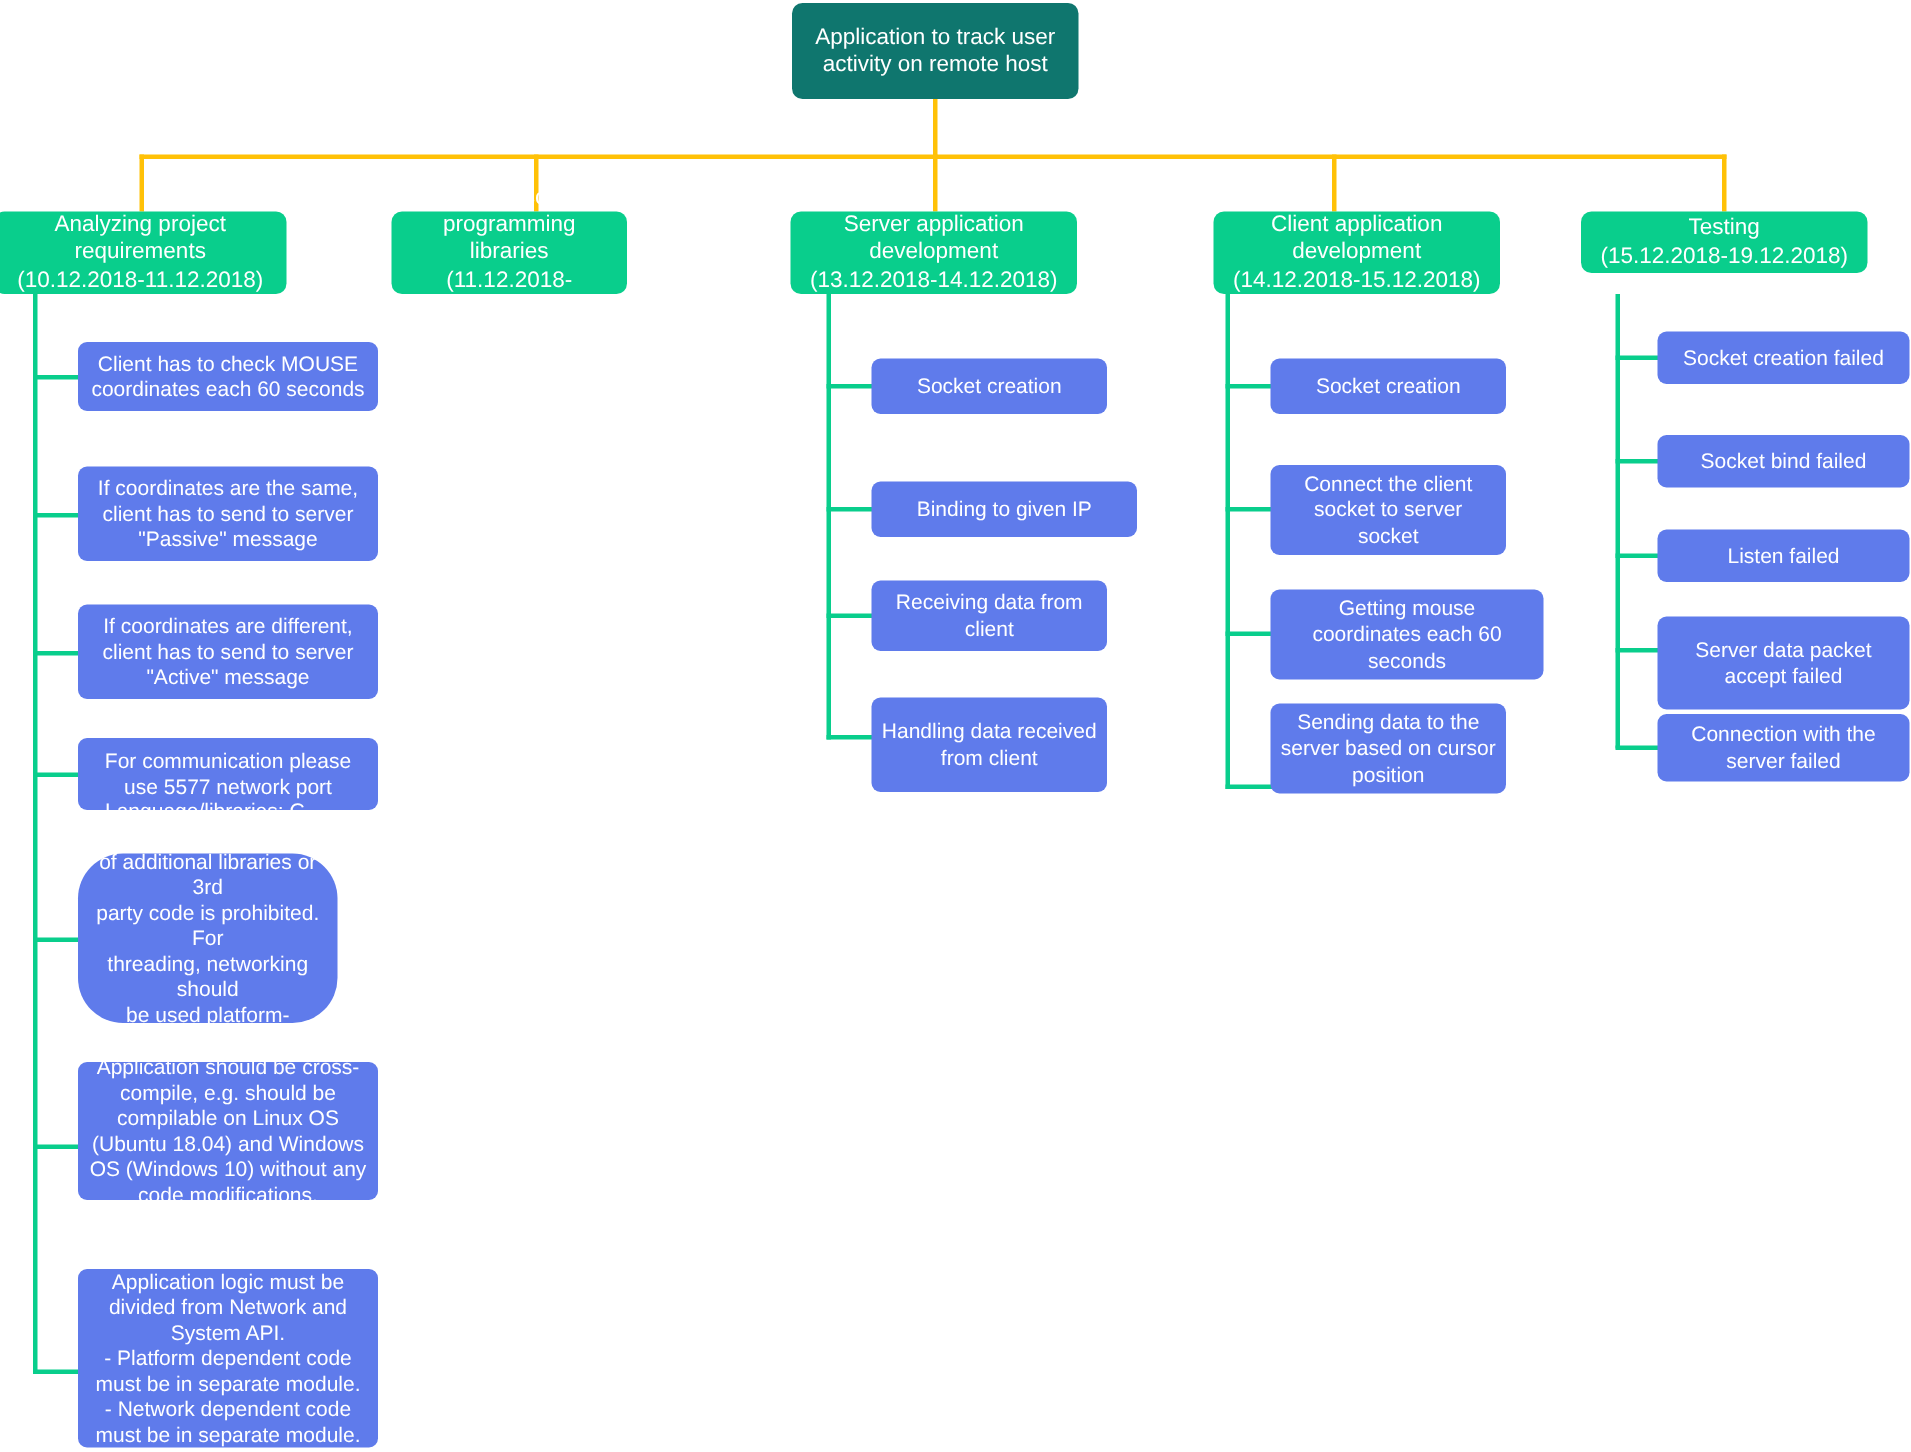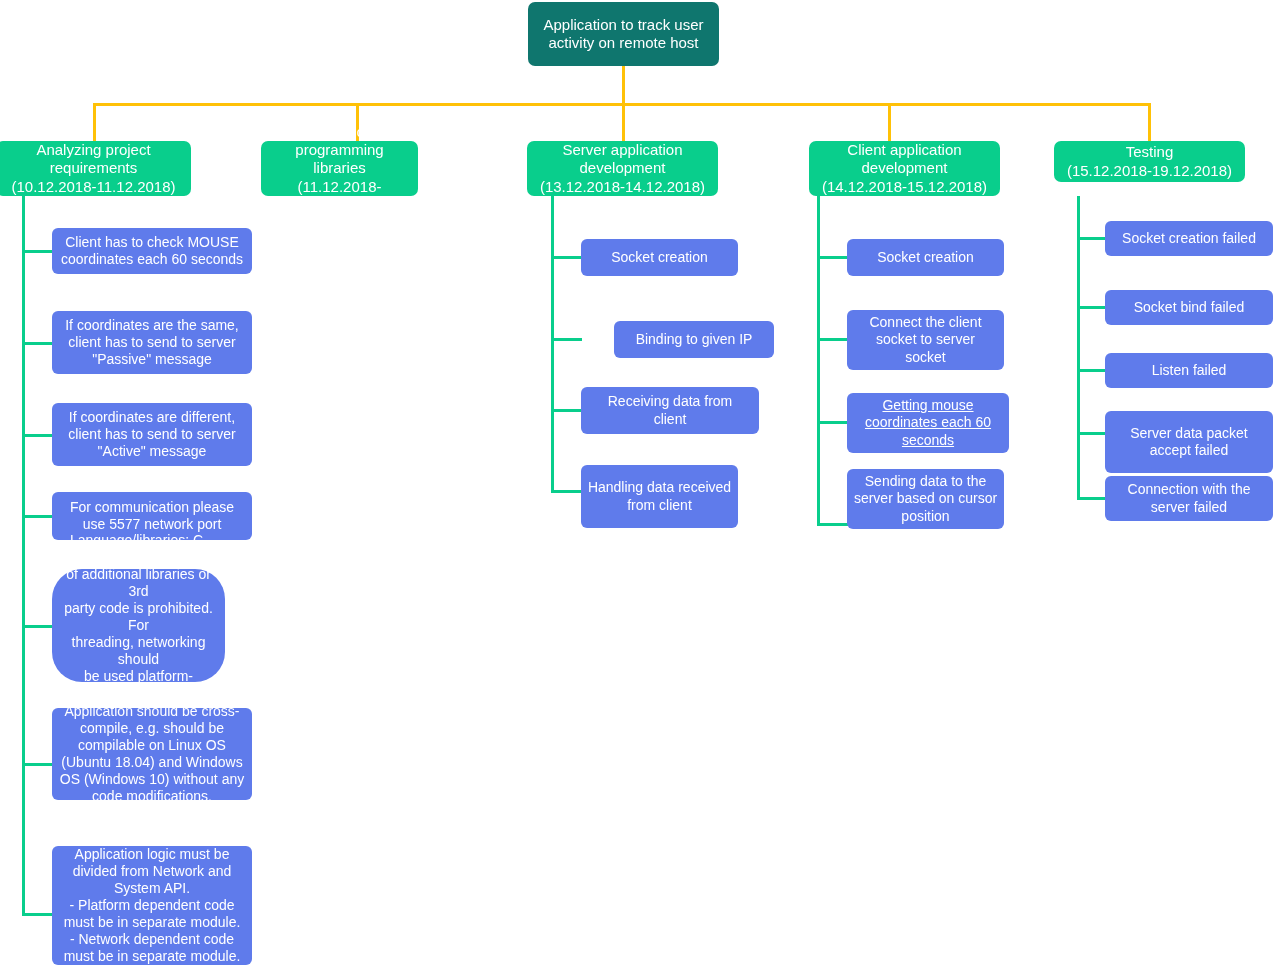--- a/index.html
+++ b/index.html
@@ -126,42 +126,42 @@
 (13.12.2018-14.12.2018)</div>
 
   <div class="edge edge-v green" style="left:551px; top:196px; height:297px;"></div>
 
   <div class="edge edge-h green" style="left:551px; top:256px; width:31px;"></div>
   <div class="edge edge-h green" style="left:551px; top:338px; width:31px;"></div>
   <div class="edge edge-h green" style="left:551px; top:409px; width:31px;"></div>
   <div class="edge edge-h green" style="left:551px; top:490px; width:31px;"></div>
 
   <div class="node leaf" style="left:581px; top:239px; width:157px; height:37px;">Socket creation</div>
-  <div class="node leaf" style="left:614px; top:321px; width:160px; height:37px;">Binding to given IP</div>
-  <div class="node leaf" style="left:581px; top:387px; width:178px; height:47px;">Receiving data from
+  <div class="node leaf" style="left:581px; top:321px; width:177px; height:37px;">Binding to given IP</div>
+  <div class="node leaf" style="left:581px; top:387px; width:157px; height:47px;">Receiving data from
 client</div>
   <div class="node leaf" style="left:581px; top:465px; width:157px; height:63px;">Handling data received
 from client</div>
 
   <div class="node phase" style="left:793px; top:141px; width:191px; height:55px;margin-left:16px;">Client application
 development
 (14.12.2018-15.12.2018)</div>
 
   <div class="edge edge-v green" style="left:817px; top:196px; height:330px;"></div>
 
   <div class="edge edge-h green" style="left:817px; top:256px; width:31px;"></div>
   <div class="edge edge-h green" style="left:817px; top:338px; width:31px;"></div>
   <div class="edge edge-h green" style="left:817px; top:421px; width:31px;"></div>
   <div class="edge edge-h green" style="left:817px; top:523px; width:31px;"></div>
 
   <div class="node leaf" style="left:847px; top:239px; width:157px; height:37px;">Socket creation</div>
   <div class="node leaf" style="left:847px; top:310px; width:157px; height:60px;">Connect the client
 socket to server
 socket</div>
-  <div class="node leaf" style="left:847px; top:393px; width:162px; height:60px;text-decoration:underline;">Getting mouse
+  <div class="node leaf" style="left:847px; top:393px; width:182px; height:60px;">Getting mouse
 coordinates each 60
 seconds</div>
   <div class="node leaf" style="left:847px; top:469px; width:157px; height:60px;">Sending data to the
 server based on cursor
 position</div>
 
   <div class="node phase" style="left:1054px; top:141px; width:191px; height:41px;">Testing
 (15.12.2018-19.12.2018)</div>
 
   <div class="edge edge-v green" style="left:1077px; top:196px; height:303px;"></div>

